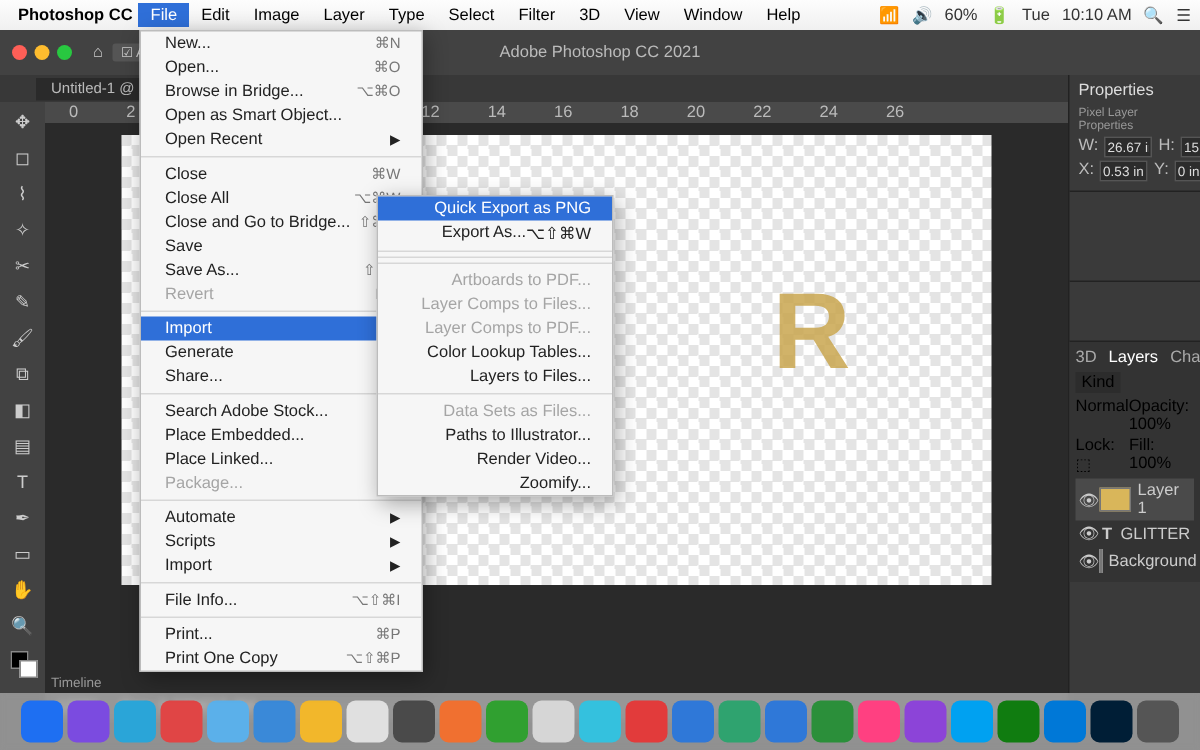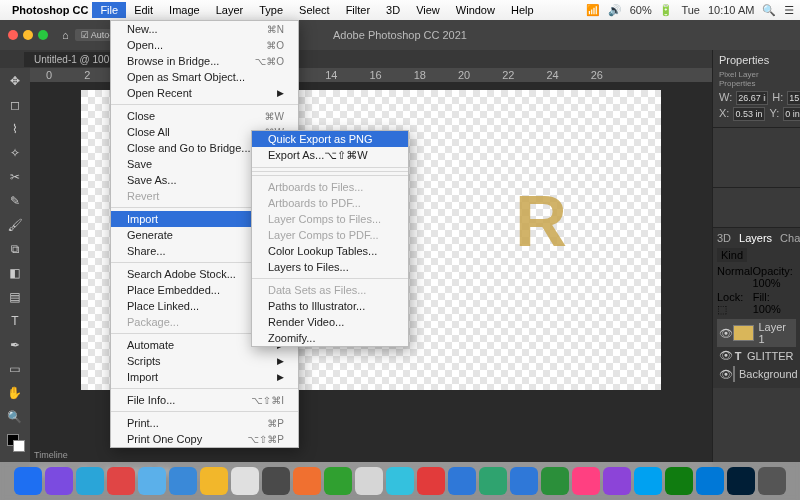--- a/index.html
+++ b/index.html
@@ -4,29 +4,29 @@
 <style>
 *{margin:0;padding:0;box-sizing:border-box;font-family:-apple-system,"Helvetica Neue",Arial,sans-serif;font-size:11px;user-select:none}
 body{width:800px;height:500px;background:#2a2a2a;overflow:hidden;position:relative}
 .menubar{height:20px;background:linear-gradient(#fdfdfd,#f0f0f0);display:flex;align-items:center;padding:0 6px;gap:0;position:relative;z-index:100}
 .menubar .apple{font-size:13px;margin-right:6px}
 .menubar .appname{font-weight:600;margin-right:4px}
 .menubar .menuitem{padding:2px 8px;cursor:default}
 .menubar .menuitem.open{background:#2f6fd8;color:#fff}
 .menubar .right{margin-left:auto;display:flex;align-items:center;gap:8px;color:#333}
 .menubar .right span{font-size:11px}
-.dropdown{position:absolute;top:20px;left:110px;width:189px;background:#f6f6f6;border:1px solid #bcbcbc;box-shadow:2px 4px 14px rgba(0,0,0,.35);z-index:200}
+.dropdown{position:absolute;top:20px;left:93px;width:189px;background:#f6f6f6;border:1px solid #bcbcbc;box-shadow:2px 4px 14px rgba(0,0,0,.35);z-index:200}
 .dropdown .row{display:flex;justify-content:space-between;align-items:center;padding:2px 14px 2px 16px;color:#222;white-space:nowrap}
 .dropdown .row.disabled{color:#a5a5a5}
 .dropdown .row.hl{background:#2f6fd8;color:#fff}
 .dropdown .sep{height:1px;background:#d7d7d7;margin:3px 0}
 .dropdown .arrow{font-size:9px;margin-left:6px}
 .dropdown .sc{color:#777;font-size:10px}
 .submenu{position:absolute;top:130px;left:251px;width:158px;background:#f6f6f6;border:1px solid #bcbcbc;box-shadow:2px 4px 14px rgba(0,0,0,.35);z-index:201}
-.submenu .row{display:flex;justify-content:flex-start;padding:2px 14px 2px 16px;color:#222;white-space:nowrap}
+.submenu .row{display:flex;justify-content:flex-end;padding:2px 14px 2px 16px;color:#222;white-space:nowrap}
 .submenu .row.disabled{color:#a5a5a5}
 .submenu .row.hl{background:#2f6fd8;color:#fff}
 .submenu .sep{height:1px;background:#d7d7d7;margin:3px 0}
 .appchrome{position:absolute;top:20px;left:0;right:0;height:30px;background:#424242;display:flex;align-items:center;padding:0 8px;gap:6px;color:#ccc}
 .traffic{display:flex;gap:5px;margin-right:8px}
 .traffic span{width:10px;height:10px;border-radius:50%}
 .traffic .r{background:#ff5f57}.traffic .y{background:#febc2e}.traffic .g{background:#28c840}
 .apptitle{position:absolute;left:50%;transform:translateX(-50%);color:#bbb;font-size:11px}
 .tabbar{position:absolute;top:50px;left:0;right:0;height:18px;background:#383838;display:flex;align-items:center;padding-left:24px;color:#bbb}
 .tabbar .tab{background:#2a2a2a;padding:2px 10px;font-size:10px}
@@ -179,23 +179,20 @@
       <span>Quick Export as PNG</span>
     </div>
     <div class="row">
       <span>Export As...</span>
       <span class="sc">⌥⇧⌘W</span>
     </div>
     <div class="sep"></div>
     <div class="sep"></div>
     <div class="sep"></div>
     <div class="row disabled">
-      <span>Artboards to Files...</span>
-    </div>
-    <div class="row disabled">
       <span>Artboards to PDF...</span>
     </div>
     <div class="row disabled">
       <span>Layer Comps to Files...</span>
     </div>
     <div class="row disabled">
       <span>Layer Comps to PDF...</span>
     </div>
     <div class="row">
       <span>Color Lookup Tables...</span>

